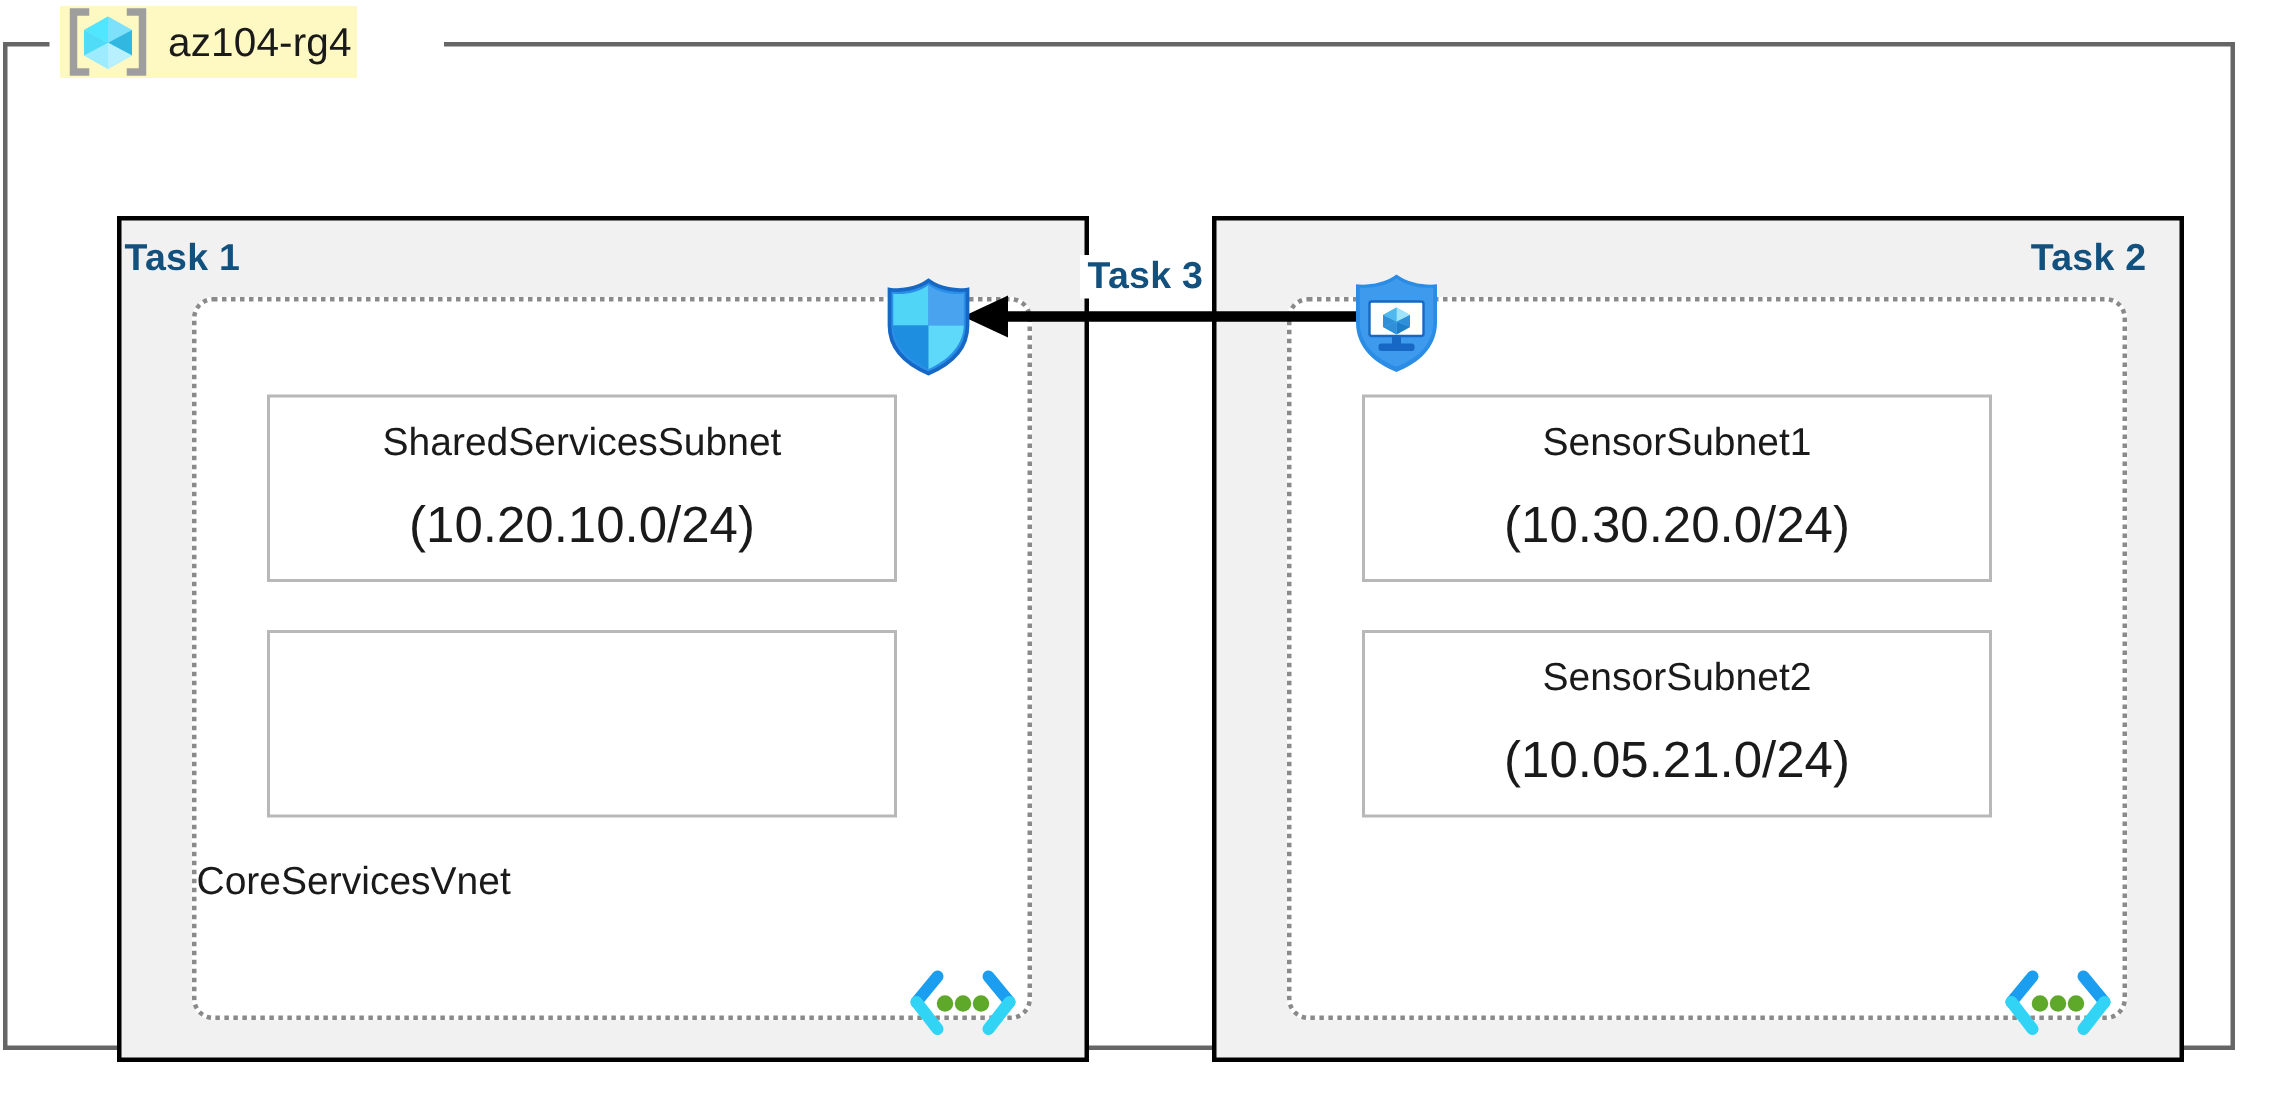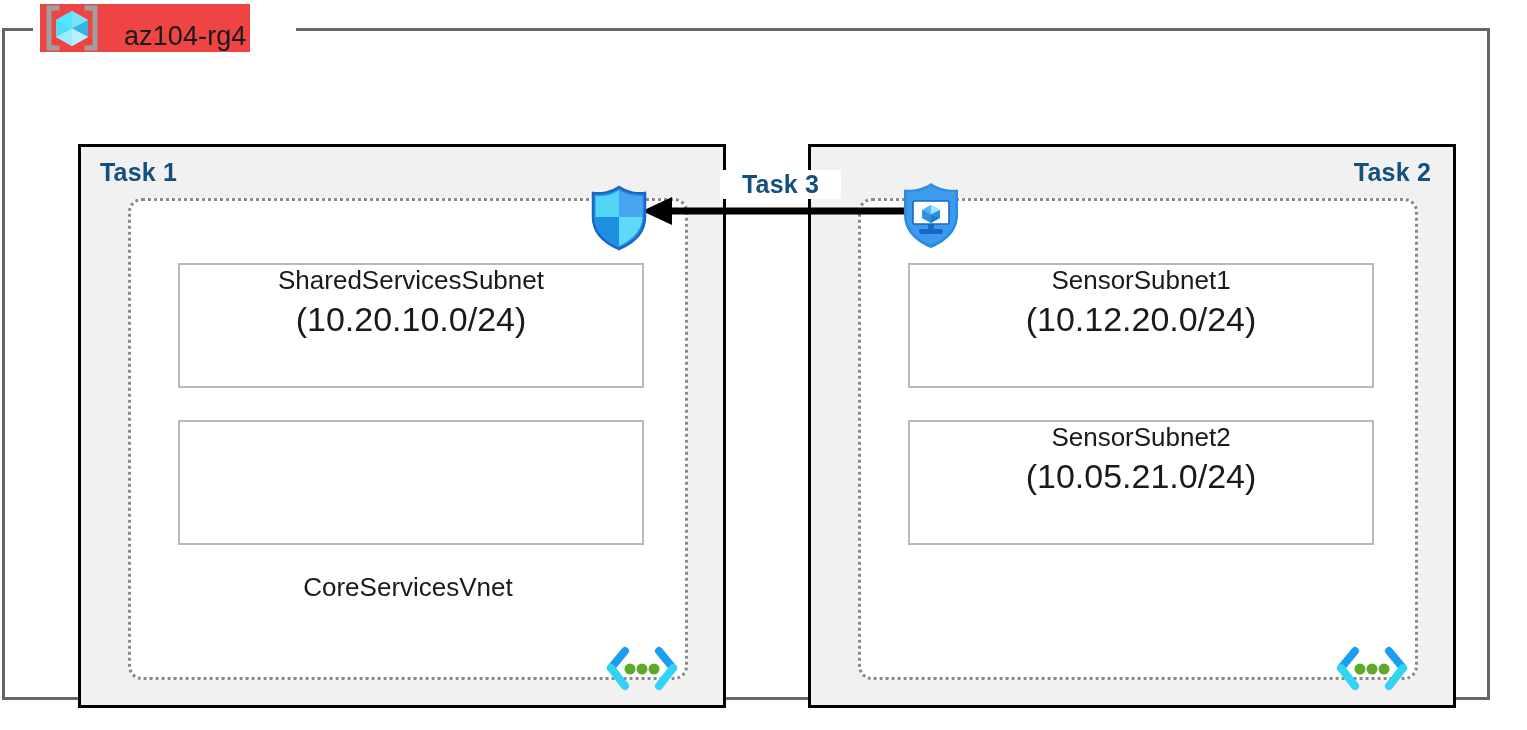--- a/index.html
+++ b/index.html
@@ -51,23 +51,23 @@
     background: #666666;
   }
 
   
   #rg-title-block {
     position: absolute;
     left: 38px;
     top: -24px;
     height: 48px;
     display: flex;
-    align-items: flex-end;
-    gap: 24px;
-    background: #ef4444;
+    align-items: center;
+    gap: 12px;
+    background: #fef9c3;
     padding: 0 4px;
   }
   #rg-icon { width: 56px; height: 48px; display: block; }
   #rg-title-text {
     font-size: 27px;
     color: #1a1a1a;
     letter-spacing: 0.1px;
     white-space: nowrap;
   }
 
@@ -81,57 +81,58 @@
   #task2-box { left: 806px; top: 116px; width: 648px; height: 564px; }
 
   .task-label {
     position: absolute;
     top: 11px;
     font-size: 25px;
     font-weight: bold;
     color: #12507e;
     letter-spacing: 0.2px;
   }
-  #task1-label { left: 19px; }
+  #task1-label { left: 2px; }
   #task2-label { right: 22px; }
 
   
   .vnet-box {
     position: absolute;
     background: #ffffff;
     border: 3px dotted #8a8a8a;
     border-radius: 14px;
   }
   #vnet1-box { left: 47px; top: 51px; width: 560px; height: 482px; }
   #vnet2-box { left: 47px; top: 51px; width: 560px; height: 482px; }
 
   
   .subnet-box {
     position: absolute;
     left: 47px;
-    width: 466px;
+    width: 420px;
     height: 125px;
     background: #ffffff;
     border: 2px solid #b8b8b8;
     display: flex;
     flex-direction: column;
     align-items: center;
-    gap: 2px;
+    justify-content: center;
+    gap: 19px;
   }
   .subnet-top { top: 62px; }
   .subnet-bottom { top: 219px; }
   .subnet-name { font-size: 26px; color: #1a1a1a; line-height: 1.22; }
   .subnet-cidr { font-size: 34px; color: #1a1a1a; line-height: 1.22; }
 
   
   .vnet-label {
     position: absolute;
     left: 0; right: 0;
     top: 370px;
-    text-align: center;
+    text-align: left;
   }
   .vnet-name { font-size: 26px; color: #1a1a1a; line-height: 1.24; }
   .vnet-cidr { font-size: 26px; color: #1a1a1a; line-height: 1.24; }
 
   
   .vnet-corner-icon {
     position: absolute;
     right: 6px;
     bottom: -16px;
     width: 74px;
@@ -166,21 +167,21 @@
     z-index: 5;
   }
   #task3-label {
     position: absolute;
     left: 720px;
     top: 170px;
     font-size: 25px;
     font-weight: bold;
     color: #12507e;
     background: #ffffff;
-    padding: 0 22px;
+    padding: 0 5px;
     z-index: 7;
     letter-spacing: 0.2px;
   }
 </style>
 </head>
 <body>
 
 <div id="rg-container">
   <div class="rg-border-top-left"></div>
   <div class="rg-border-top-right"></div>
@@ -232,21 +233,21 @@
     </div>
   </div>
 
   <div class="task-box" id="task2-box">
     <span class="task-label" id="task2-label">Task 2</span>
 
     <div class="vnet-box" id="vnet2-box">
 
       <div class="subnet-box subnet-top">
         <span class="subnet-name">SensorSubnet1</span>
-        <span class="subnet-cidr">(10.12.20.0/24)</span>
+        <span class="subnet-cidr">(10.30.20.0/24)</span>
       </div>
 
       <div class="subnet-box subnet-bottom">
         <span class="subnet-name">SensorSubnet2</span>
         <span class="subnet-cidr">(10.05.21.0/24)</span>
       </div>
 
 
       <svg class="vnet-corner-icon" viewBox="0 0 74 48">
         <path d="M20 6 L6 23" stroke="#1c9ef0" stroke-width="8" stroke-linecap="round" fill="none"></path>

